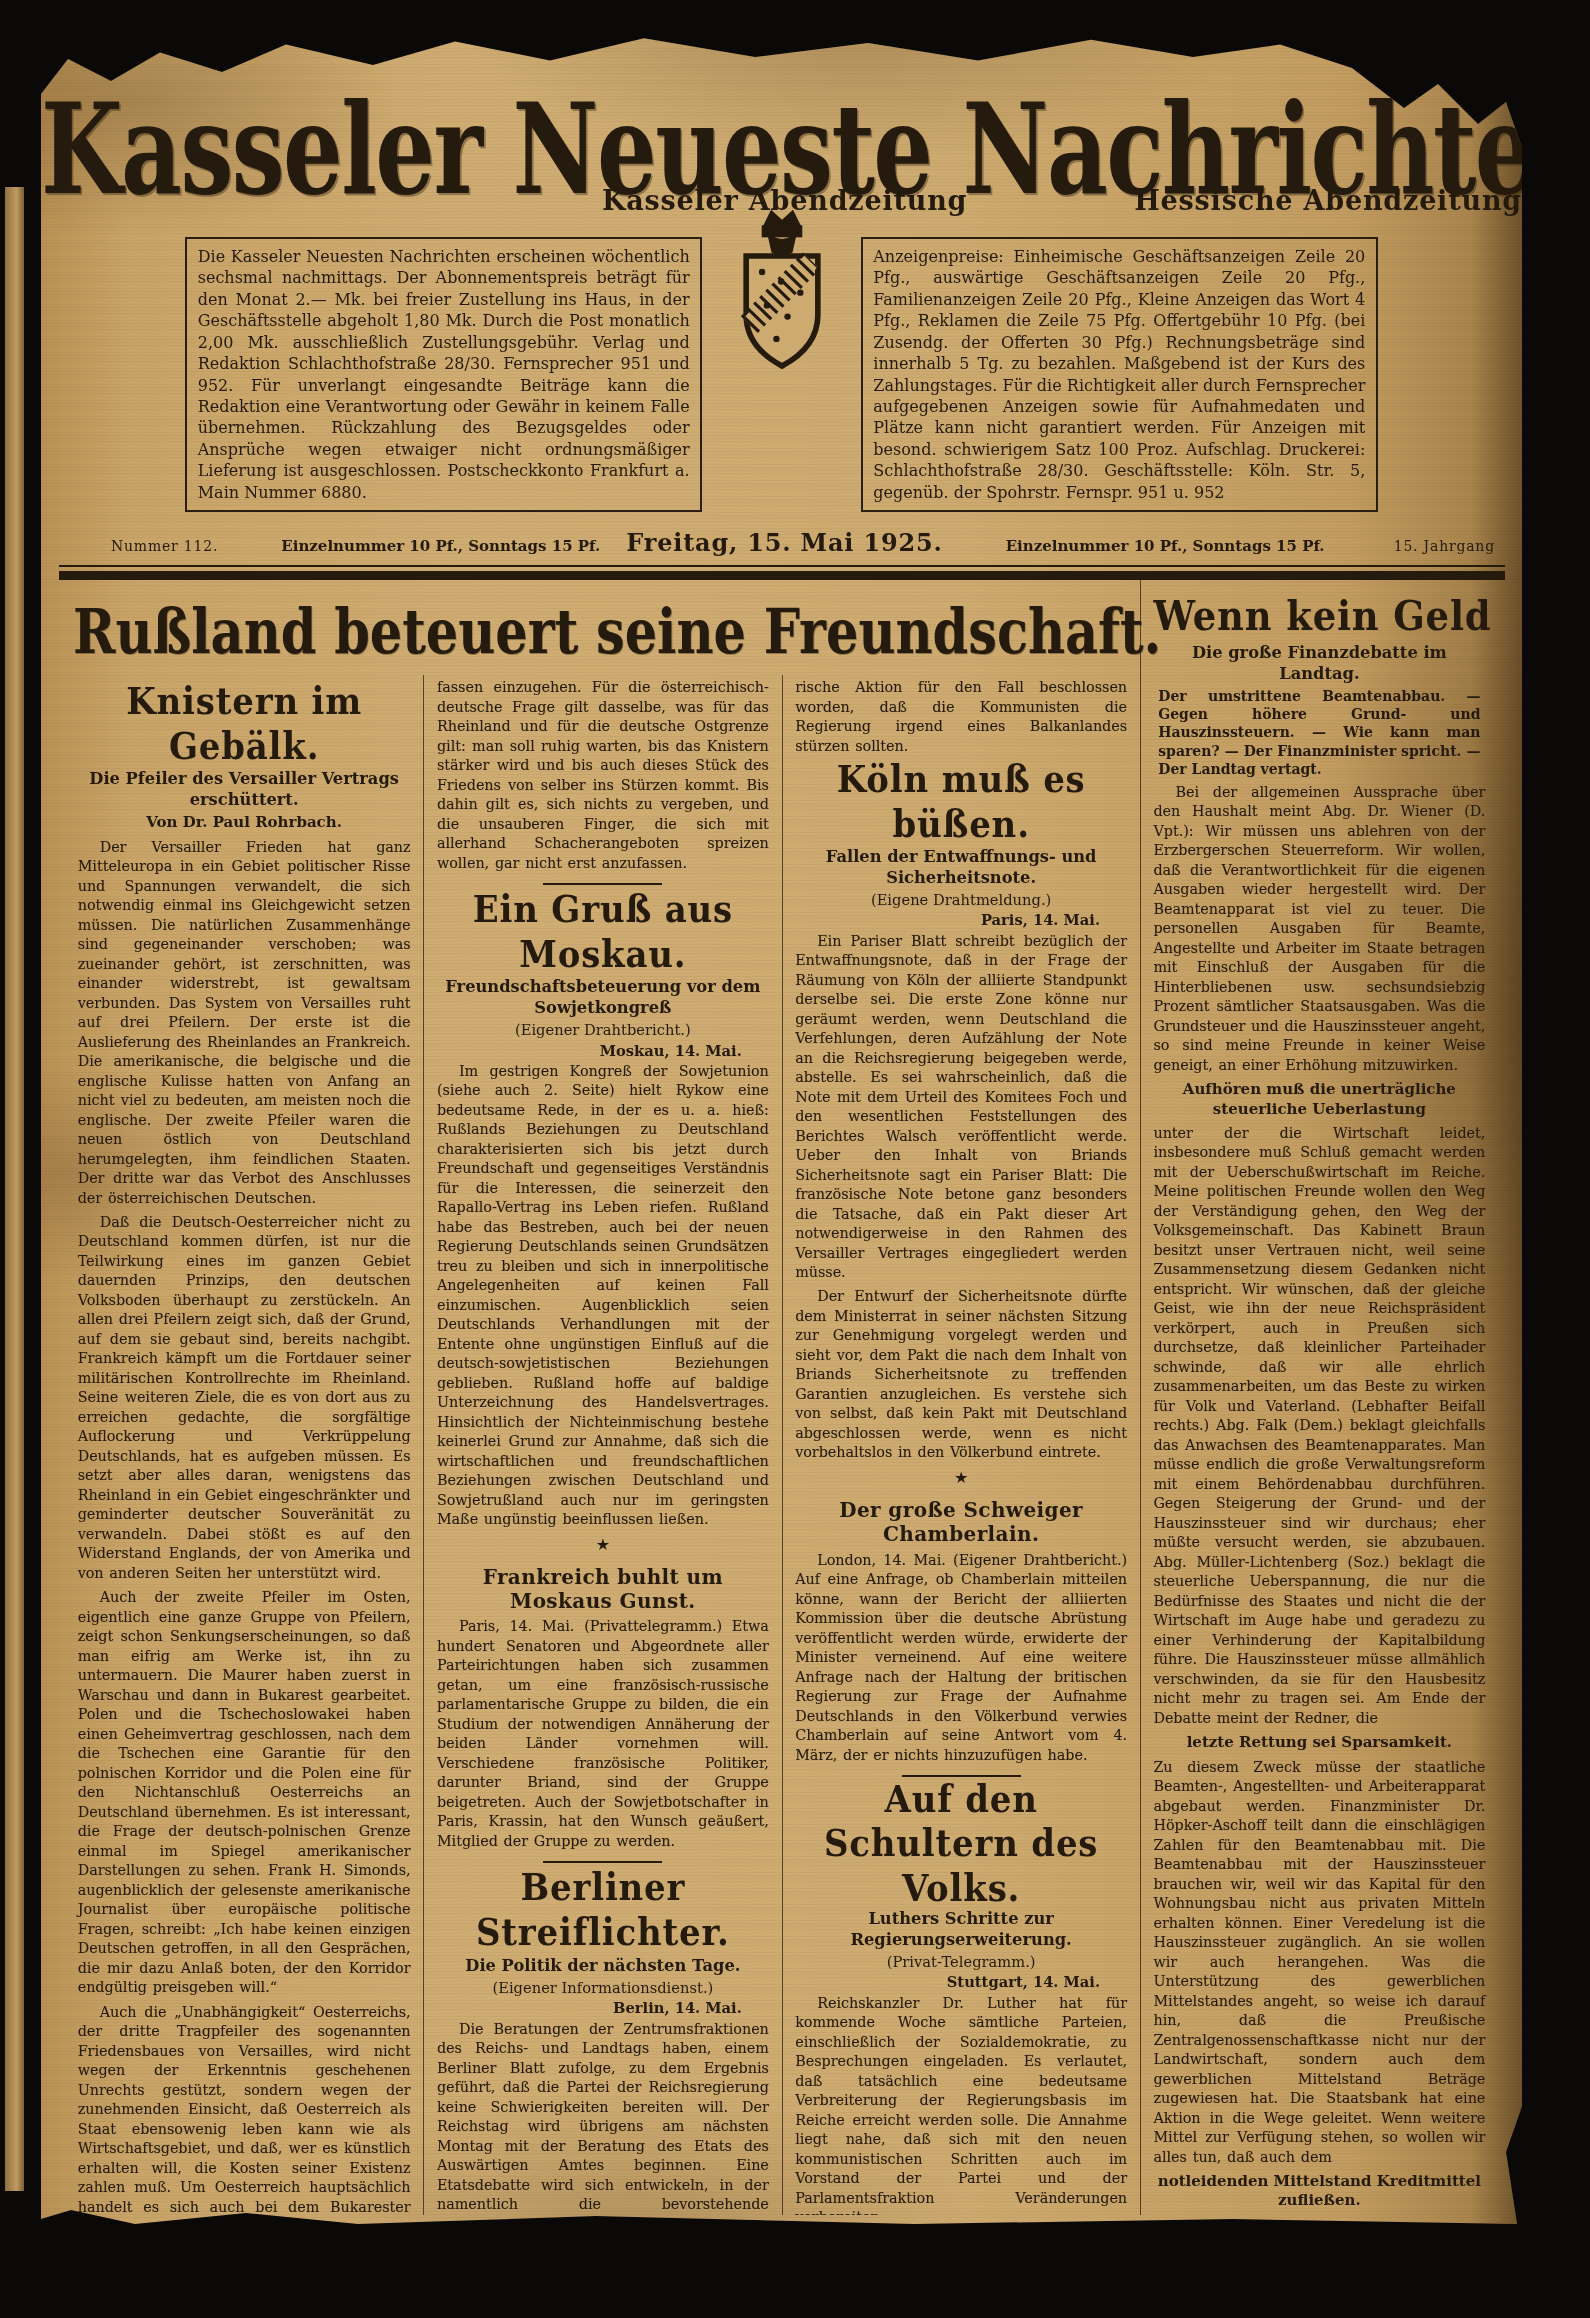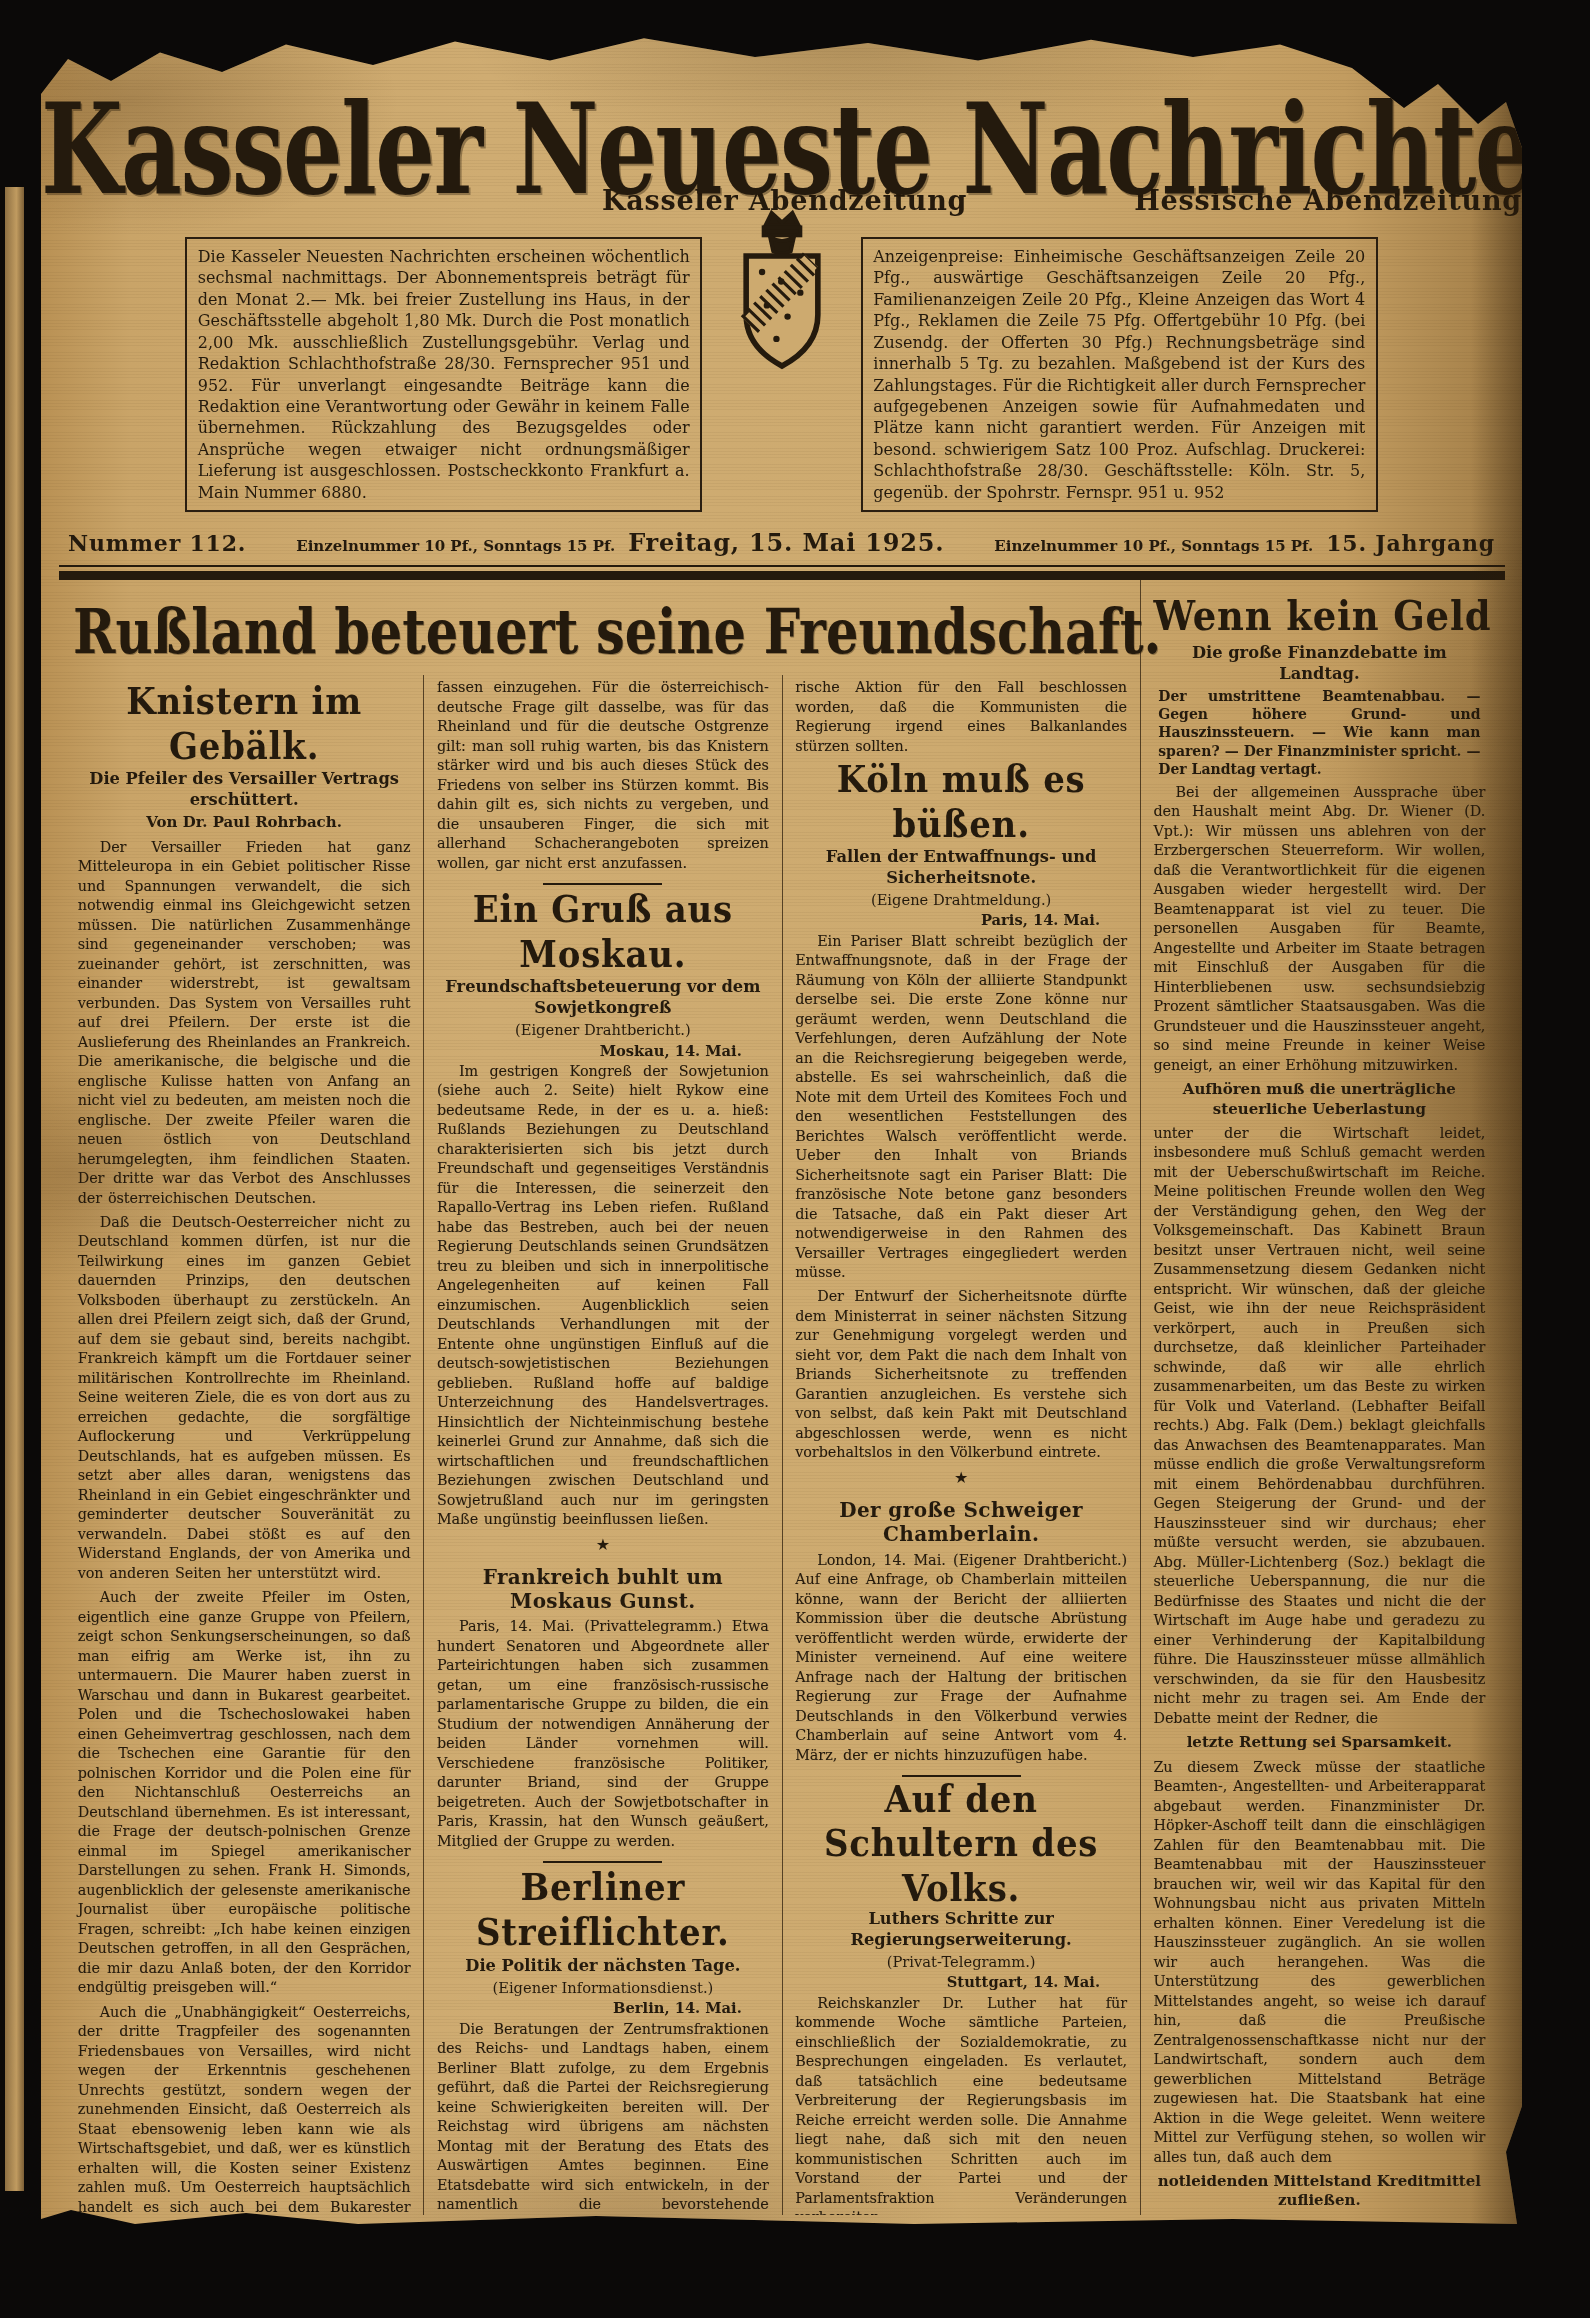--- a/index.html
+++ b/index.html
@@ -31,21 +31,21 @@
       transform:scaleY(1.34);transform-origin:top center;white-space:nowrap;
       text-shadow:1.6px 1.6px 0 rgba(30,18,4,.35);}
   .subtitle-row{display:flex;justify-content:flex-end;gap:167px;
       font-size:27px;font-weight:bold;letter-spacing:0.8px;}
   .imprint-row{display:flex;justify-content:center;gap:159px;margin-top:20.7px;}
   .imprint-box{width:492px;border:2.4px solid #2a1e10;padding:7.2px 10.3px;font-size:16px;
       line-height:1.34;text-align:justify;font-family:"DejaVu Serif",serif;}
   .crest{position:absolute;left:50%;transform:translateX(-50%);top:170px;}
   .dateline-row{display:flex;align-items:baseline;justify-content:space-between;
       padding:0 27px;margin-top:16px;}
-  .dl-big{font-size:22px;font-weight:bold;letter-spacing:0.8px;}
+  .dl-big{font-size:14px;font-weight:normal;letter-spacing:0.8px;margin-left:43px;}
   .dl-date{font-size:24px;font-weight:bold;letter-spacing:0.8px;}
   .dl-small{font-size:15px;font-weight:bold;margin-left:37px;}
   .rule-thin{border-top:2.4px solid #241a0d;margin:8px 17.5px 0;}
   .rule-thick{height:8.7px;background:#241a0d;margin:4px 17.5px 0;}
   .content{display:grid;grid-template-columns:1fr 1fr 1fr 1fr;margin:0 24px;height:1635px;overflow:hidden;}
   .mainhead-zone{grid-column:1/4;grid-row:1;padding:20.7px 8px 14.3px;}
   .main-headline{font-size:51px;font-weight:bold;text-align:center;transform:scaleY(1.22);
       transform-origin:center;white-space:nowrap;text-shadow:0.8px 0.8px 0 rgba(30,18,4,.35);}
   .col{grid-row:2;padding:3.2px 12.7px 0;overflow:hidden;}
   .c1{grid-column:1;}

